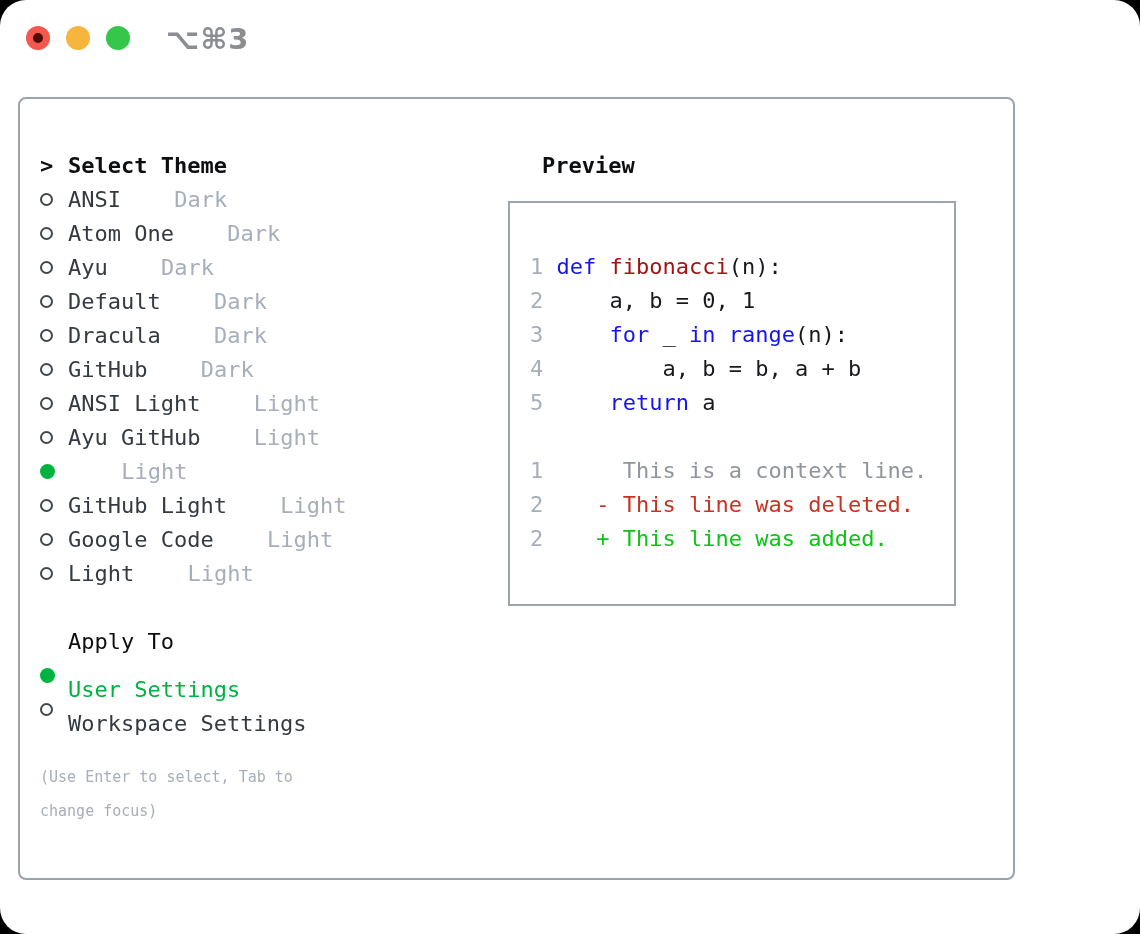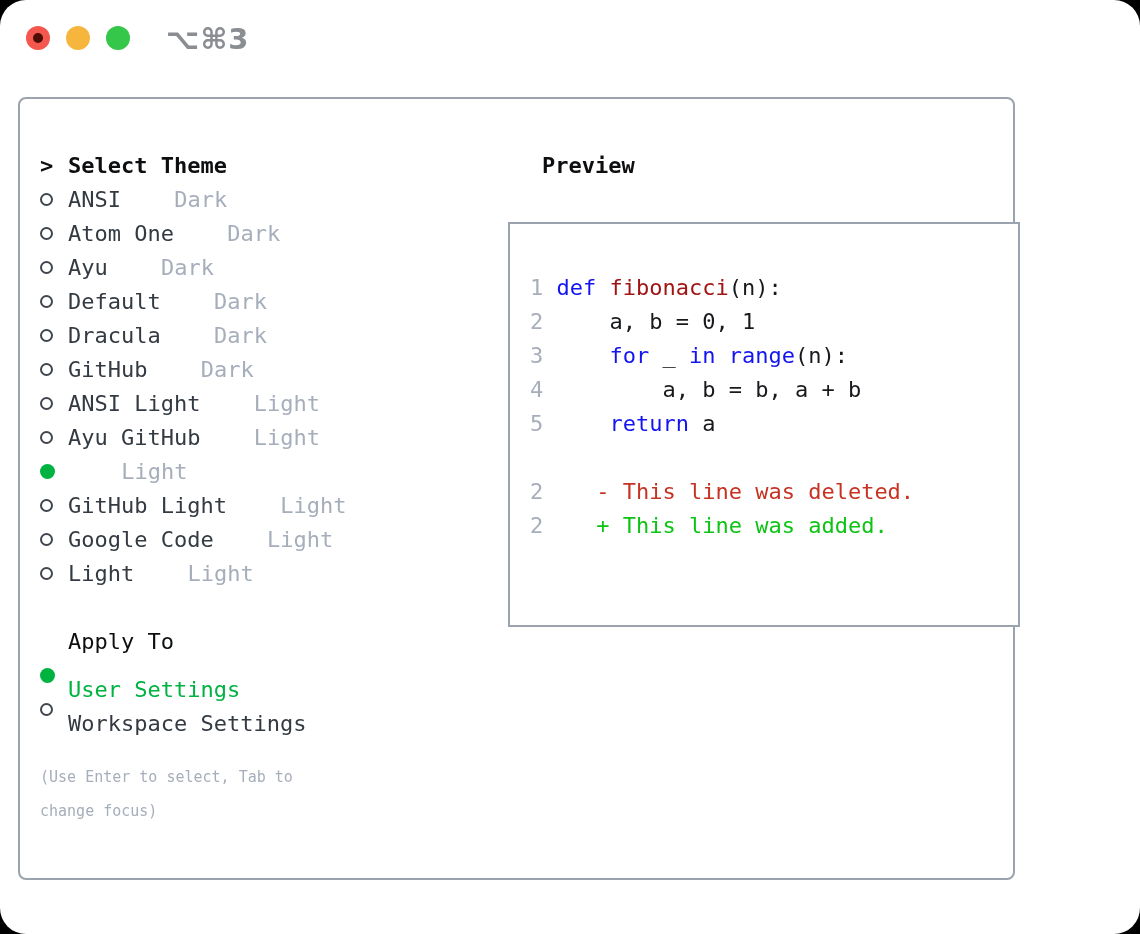--- a/index.html
+++ b/index.html
@@ -52,23 +52,23 @@
     background:var(--accent-green);
   }
 
   .left-col { position:absolute; left:20px; top:49px; width:450px; }
   .spacer { height:34px; }
   .help { font-size:15px; line-height:34px; color:var(--muted-gray); white-space:pre; }
 
   .right-col { position:absolute; left:482px; top:49px;margin-left:40px; }
 
   .preview-box {
-    position:absolute; left:488px; top:102px; width:512px; height:405px;
+    position:absolute; left:488px; top:102px; width:448px; height:405px;
     border:2px solid var(--border-gray); background:#fff;
-    padding:47px 0 0 20px; overflow:hidden;margin-top:21px;
+    padding:47px 0 0 20px; overflow:hidden;
   }
   .code-line { height:34px; font-size:22px; line-height:34px; white-space:pre; }
 
   .tok-n { color:var(--muted-gray); }
   .tok-k { color:var(--keyword-blue); }
   .tok-f { color:var(--function-red); }
   .tok-p { color:#17191c; }
   .tok-c { color:var(--context-gray); }
   .tok-d { color:var(--deleted-red); }
   .tok-a { color:var(--added-green); }
@@ -131,18 +131,19 @@
       </div>
     </div>
 
     <div class="preview-box" id="preview-box">
         <div class="code-line"><span class="tok-n">1 </span><span class="tok-k">def</span><span class="tok-p"> </span><span class="tok-f">fibonacci</span><span class="tok-p">(n):</span></div>
         <div class="code-line"><span class="tok-n">2 </span><span class="tok-p">    a, b = 0, 1</span></div>
         <div class="code-line"><span class="tok-n">3 </span><span class="tok-p">    </span><span class="tok-k">for</span><span class="tok-p"> _ </span><span class="tok-k">in</span><span class="tok-p"> </span><span class="tok-k">range</span><span class="tok-p">(n):</span></div>
         <div class="code-line"><span class="tok-n">4 </span><span class="tok-p">        a, b = b, a + b</span></div>
         <div class="code-line"><span class="tok-n">5 </span><span class="tok-p">    </span><span class="tok-k">return</span><span class="tok-p"> a</span></div>
         <div class="code-line"></div>
+        <div class="code-line"><span class="tok-n">1</span><span class="tok-c">      This is a context line.</span></div>
         <div class="code-line"><span class="tok-n">2</span><span class="tok-d">    - This line was deleted.</span></div>
         <div class="code-line"><span class="tok-n">2</span><span class="tok-a">    + This line was added.</span></div>
       </div>
 
   </div>
 </div>
 
 </body></html>

